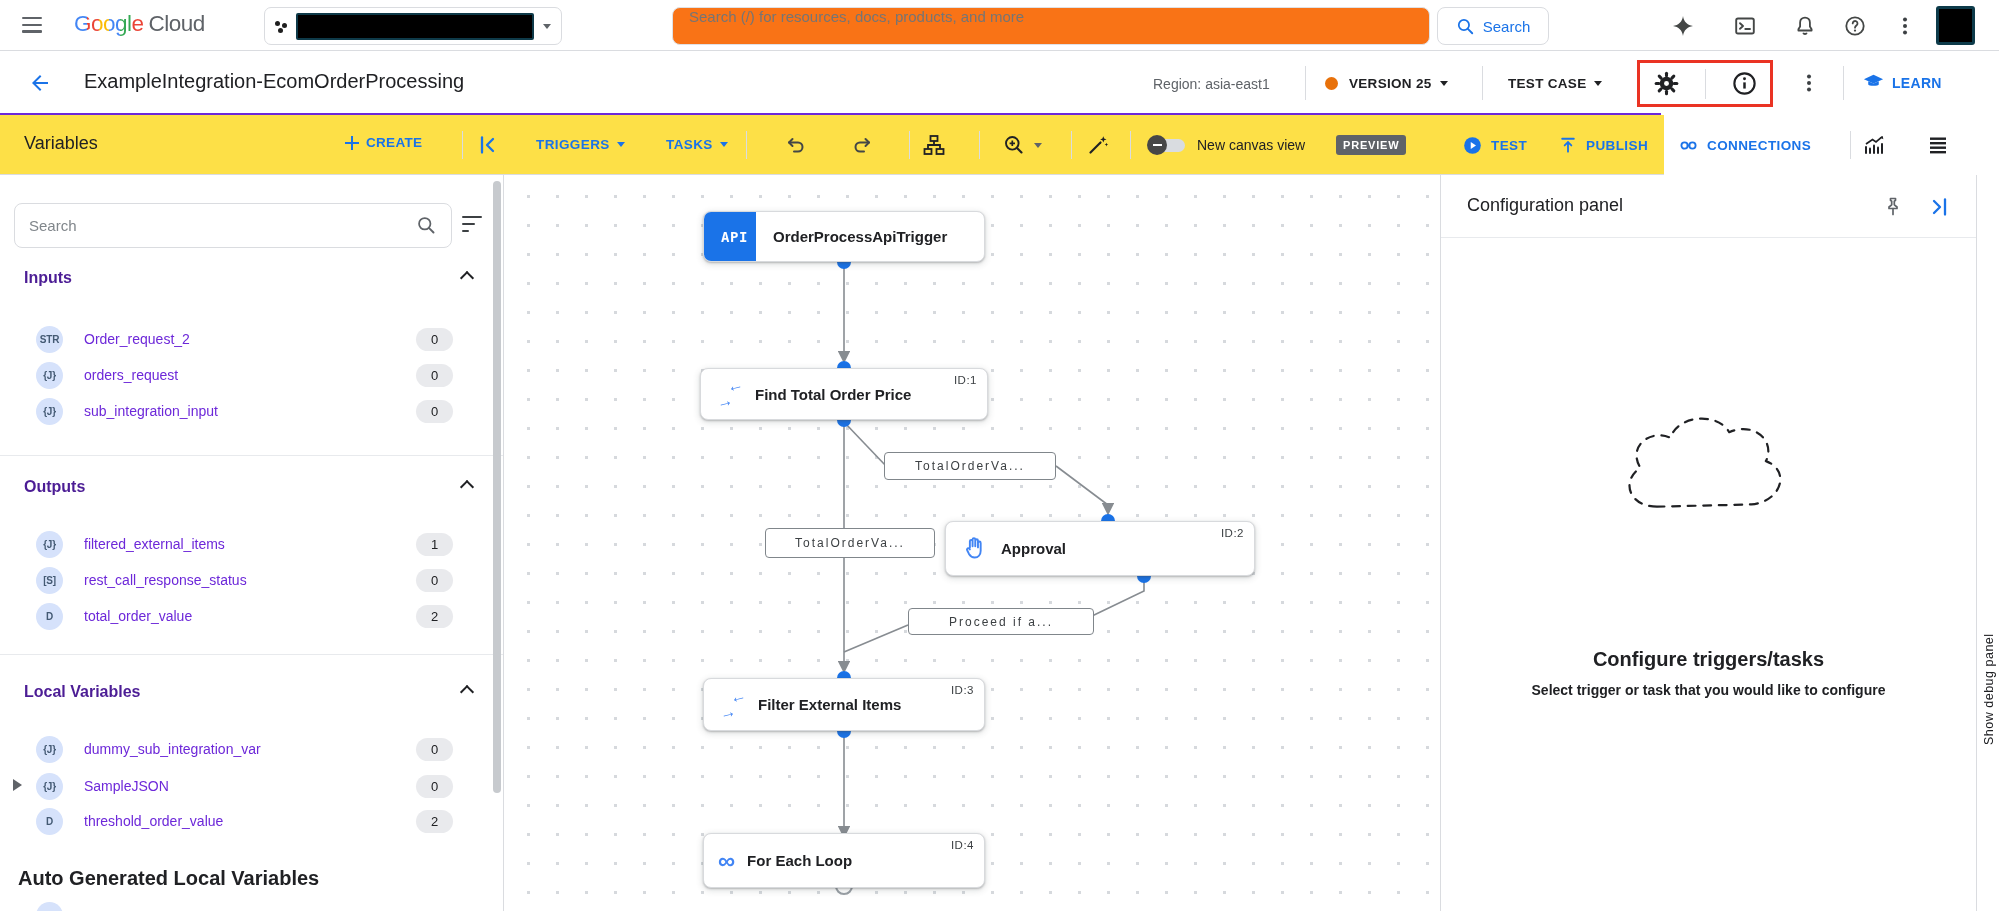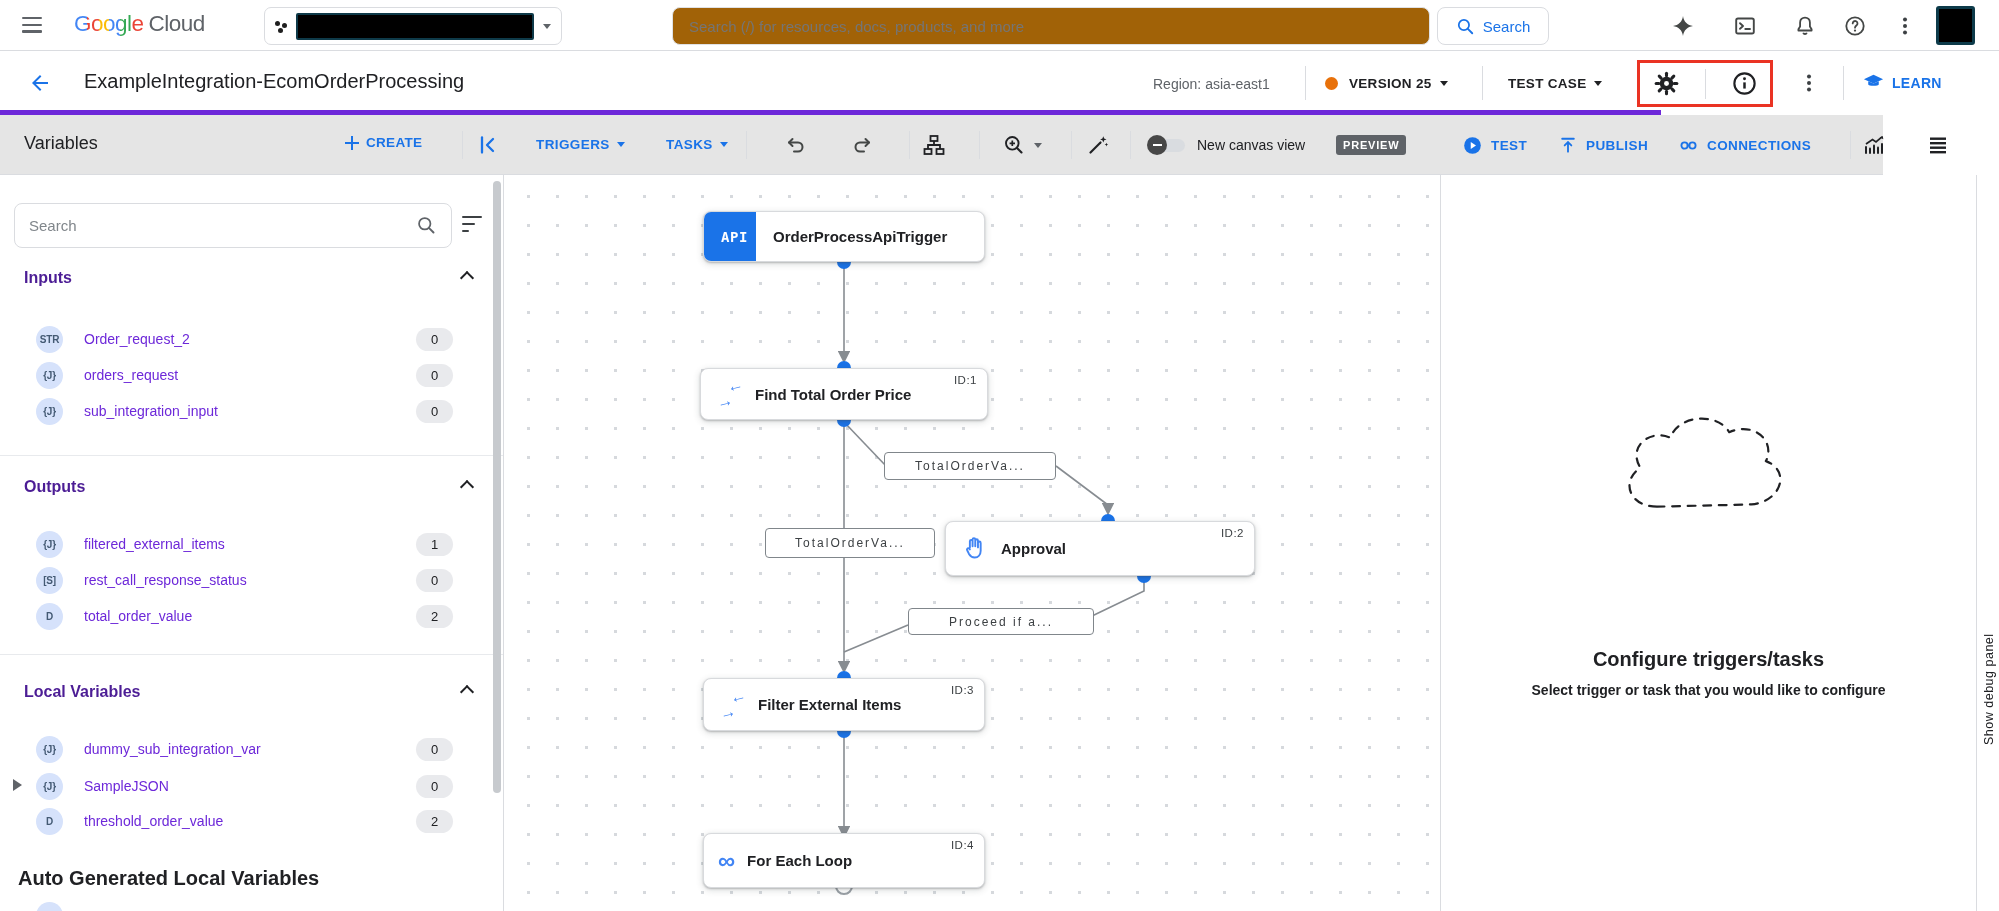--- a/index.html
+++ b/index.html
@@ -19,48 +19,48 @@
   .logo .cword { color:#5f6368; margin-left:5px; font-weight:400; }
   .project-btn { left:264px; top:7px; width:298px; height:38px; border:1px solid #dadce0; border-radius:7px;
     display:flex; align-items:center; padding:0 10px; gap:9px; background:#fff; cursor:pointer;}
   .projdots { width:12px; height:12px; position:relative; flex:0 0 12px;}
   .projdots i{ position:absolute; width:5px; height:5px; border-radius:50%; background:#1f1f1f;}
   .projdots i:nth-child(1){left:0;top:1px} .projdots i:nth-child(2){left:7px;top:3px} .projdots i:nth-child(3){left:3px;top:8px}
   .redacted { flex:1; height:27px; background:#000; border:2px solid #0e3a49; border-radius:2px; }
   .caret { width:0; height:0; border-left:4.5px solid transparent; border-right:4.5px solid transparent;
     border-top:5.5px solid #5f6368; display:inline-block; }
   .gsearch { left:672px; top:7px; width:758px; height:38px; border:1px solid #dfe1e5; border-radius:8px;
-    display:flex; align-items:center; padding:0 16px; background:#a16207;}
+    display:flex; align-items:flex-start; padding:0 16px; background:#f97316;}
   .gsearch input { border:none; outline:none; width:100%; font-size:15px; color:#202124;
     font-family:"Liberation Sans",sans-serif; background:transparent;}
   .gsearch input::placeholder { color:#757575; }
   .gsearch-btn { left:1437px; top:7px; width:112px; height:38px; border:1px solid #dadce0; border-radius:8px;
     display:flex; align-items:center; justify-content:center; gap:8px; color:#1a73e8; font-size:15px; cursor:pointer; background:#fff;}
   .tb-icon { top:14px; width:24px; height:24px; cursor:pointer; }
   .avatar { left:1936px; top:6px; width:39px; height:39px; background:#000; border:3px solid #0d3b4a; border-radius:3px; cursor:pointer;}
 
   
-  #header2 { left:0; top:51px; width:1661px; height:64px; background:#fff; border-bottom:5px solid #6d28d9;text-align:center;}
+  #header2 { left:0; top:51px; width:1661px; height:64px; background:#fff; border-bottom:2px solid #6d28d9;text-align:center;}
   .backarrow { left:28px; top:20px; width:24px; height:24px; cursor:pointer;}
   .doc-title { left:84px; top:19px; font-size:20px; color:#202124;}
   .region { left:1153px; top:25px; font-size:14px; color:#5f6368;}
   .h2div { top:15px; width:1px; height:34px; background:#dadce0;}
   .vdot { left:1325px; top:26px; width:13px; height:13px; border-radius:50%; background:#e8710a;}
   .h2label { top:25px; font-size:13.5px; font-weight:bold; color:#202124; letter-spacing:.3px; cursor:pointer;
     display:flex; align-items:center; gap:8px;}
   .h2label .caret{ border-top-color:#202124;}
   .redbox { left:1637px; top:9px; width:136px; height:47px; border:3.5px solid #ea3323; display:flex; align-items:center; justify-content:space-around;}
   .redbox .inner-div { width:1px; height:30px; background:#dadce0;}
   .kebab { width:4px; height:4px; border-radius:50%; background:#3c4043;
     box-shadow:0 -6.5px 0 #3c4043, 0 6.5px 0 #3c4043; cursor:pointer;}
   .learn { left:1862px; top:20px; display:flex; align-items:center; gap:7px; color:#1a73e8; font-weight:bold;
     font-size:14px; letter-spacing:.3px; cursor:pointer;}
 
   
-  #toolbar { left:0; top:115px; width:1883px; height:60px; background:#e5e5e5; border-bottom:1px solid #dadce0;}
+  #toolbar { left:0; top:115px; width:1664px; height:60px; background:#fde047; border-bottom:1px solid #dadce0;}
   .vars-title { left:24px; top:18px; font-size:18px; color:#202124;}
   .create-btn { left:345px; top:20px; display:flex; align-items:center; gap:7px; color:#1a73e8; font-weight:bold;
     font-size:13.5px; letter-spacing:.3px; cursor:pointer;}
   .plus-ic { position:relative; width:14px; height:14px;}
   .plus-ic::before{content:""; position:absolute; left:6px; top:0; width:2px; height:14px; background:#1a73e8;}
   .plus-ic::after{content:""; position:absolute; left:0; top:6px; width:14px; height:2px; background:#1a73e8;}
   .tbdiv { top:16px; width:1px; height:28px; background:#dadce0;}
   .blue-tool { top:18px; width:24px; height:24px; cursor:pointer;}
   .tool-label { top:22px; font-size:13.5px; font-weight:bold; color:#1a73e8; letter-spacing:.4px; cursor:pointer;
     display:flex; align-items:center; gap:7px;}
@@ -499,20 +499,31 @@
     </div>
 
     <div id="node-foreach" class="fnode abs">
       <span class="icon-loop">∞</span>
       <span class="nlabel">For Each Loop</span>
       <span class="nid">ID:4</span>
     </div>
   </div>
 
   <div id="configpanel" class="abs">
+    <div class="cp-head abs">
+      <div class="cp-title abs">Configuration panel</div>
+      <svg class="cp-pin abs" viewBox="0 0 24 24">
+          <path d="M9.5 3.5 h5 v1.8 l-1.2 .9 v3.6 l2.7 2.2 v1.5 H8 v-1.5 l2.7 -2.2 V6.2 l-1.2 -.9 z" fill="none" stroke="#5f6368" stroke-width="1.7" stroke-linejoin="round"></path>
+          <line x1="12" y1="13.5" x2="12" y2="19.5" stroke="#5f6368" stroke-width="1.7" stroke-linecap="round"></line>
+        </svg>
+      <svg class="cp-collapse abs" viewBox="0 0 24 24">
+          <line x1="18" y1="4.5" x2="18" y2="19.5" stroke="#1a73e8" stroke-width="2.3" stroke-linecap="round"></line>
+          <path d="M7 6 l6 6 -6 6" fill="none" stroke="#1a73e8" stroke-width="2.3" stroke-linecap="round" stroke-linejoin="round"></path>
+        </svg>
+    </div>
     <svg class="cloud-ill abs" width="200" height="150" viewBox="0 0 180 115">
       <path d="M45 95 C20 95 12 72 30 60 C18 40 40 25 57 33 C64 12 100 10 110 28 C132 18 152 36 143 54 C165 62 158 90 130 93 Z" fill="none" stroke="#202124" stroke-width="2" stroke-dasharray="7 7" stroke-linecap="round" stroke-linejoin="round"></path>
     </svg>
     <div class="cp-heading abs">Configure triggers/tasks</div>
     <div class="cp-sub abs">Select trigger or task that you would like to configure</div>
   </div>
 
   <div id="debugstrip" class="abs">
     <div class="debug-label abs">Show debug panel</div>
   </div>

